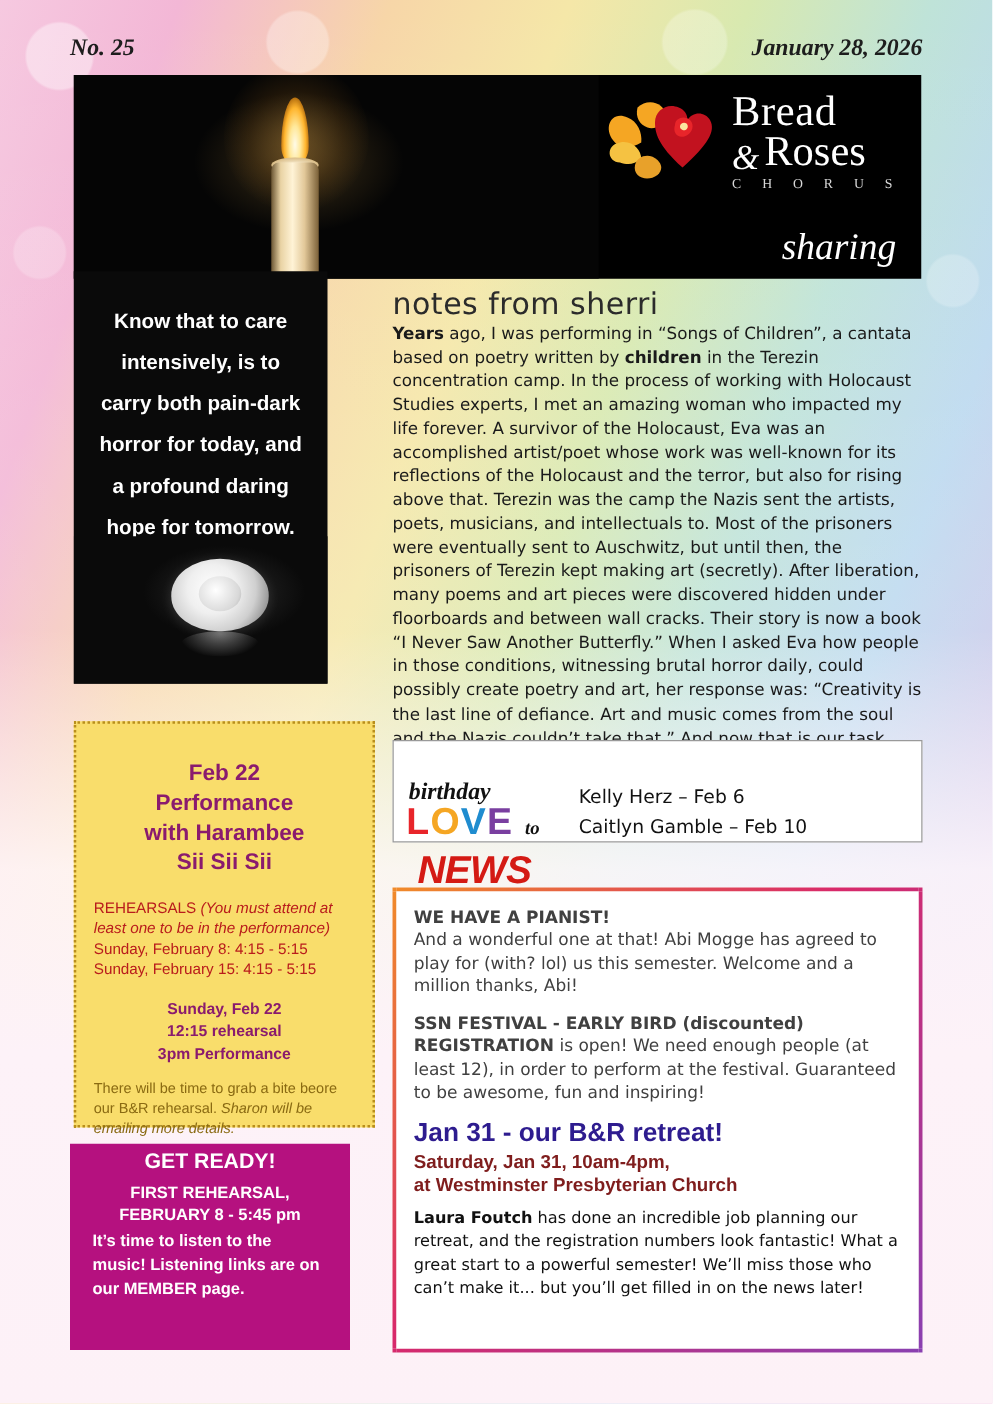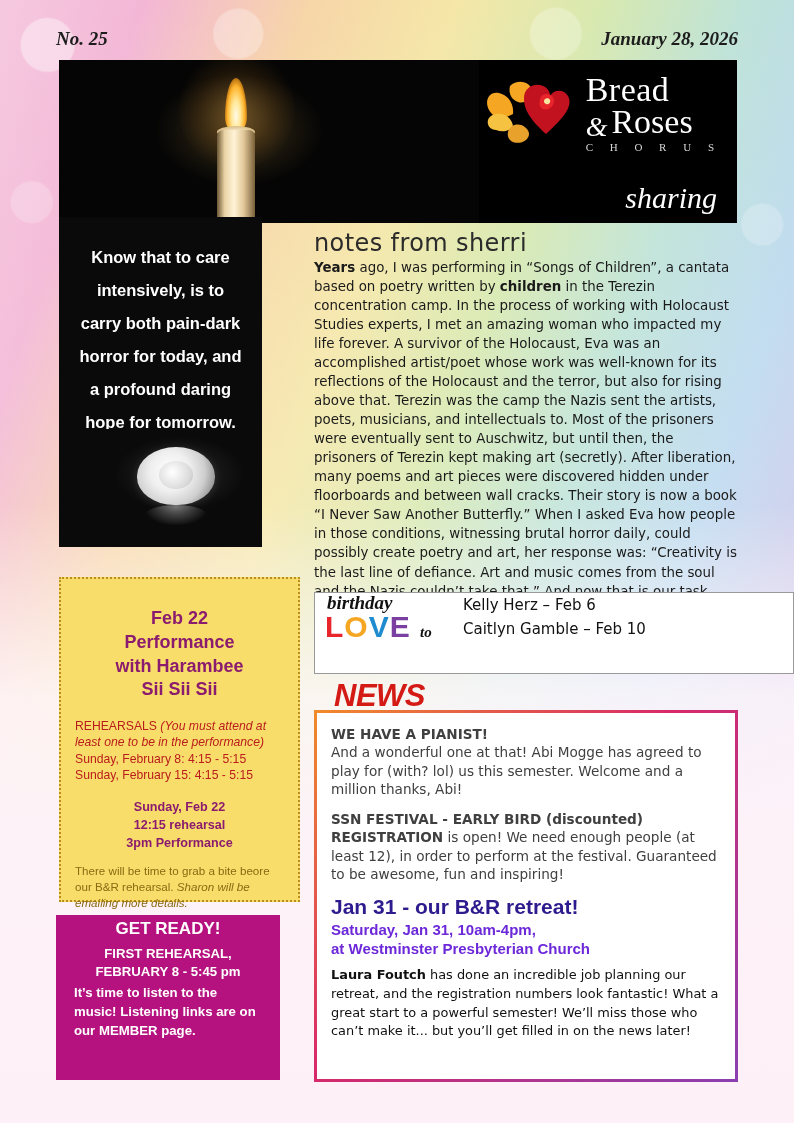--- a/index.html
+++ b/index.html
@@ -342,27 +342,27 @@
     font-weight: bold;
     font-size: 13.2px;
     line-height: 1.45;
   }
 
   
   .bday-box {
     position: absolute;
     left: 314px;
     top: 592px;
-    width: 480px;
+    width: 424px;
     height: 82px;
     background: #ffffff;
     border: 1px solid #9a9a9a;
     box-sizing: border-box;
     display: flex;
-    align-items: flex-start;
+    align-items: flex-end;
   }
   .bday-logo {
     width: 120px;
     padding-left: 10px;
     line-height: 1;
   }
   .bday-word {
     font-family: "Liberation Serif", serif;
     font-style: italic;
     font-weight: bold;
@@ -432,21 +432,21 @@
     font-weight: bold;
     font-size: 21px;
     color: #2e1c8f;
     margin: 4px 0 2px 0;
   }
   .retreat-sub {
     font-family: "Liberation Sans", sans-serif;
     font-weight: bold;
     font-size: 15px;
     line-height: 1.25;
-    color: #6d28d9;
+    color: #7f1d1d;
     margin: 0 0 8px 0;
   }
   .retreat-body {
     font-family: "DejaVu Sans", sans-serif;
     font-size: 12.9px;
     line-height: 1.45;
     color: #111111;
     margin: 0;
   }
 </style>

